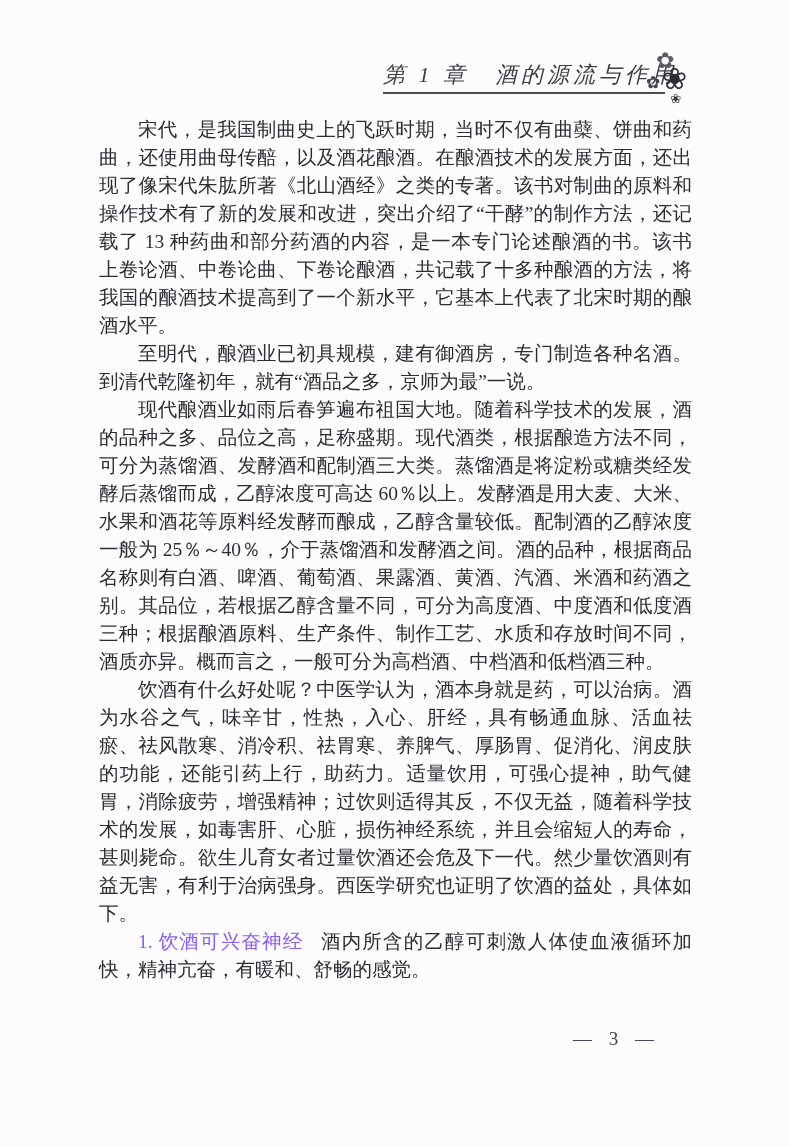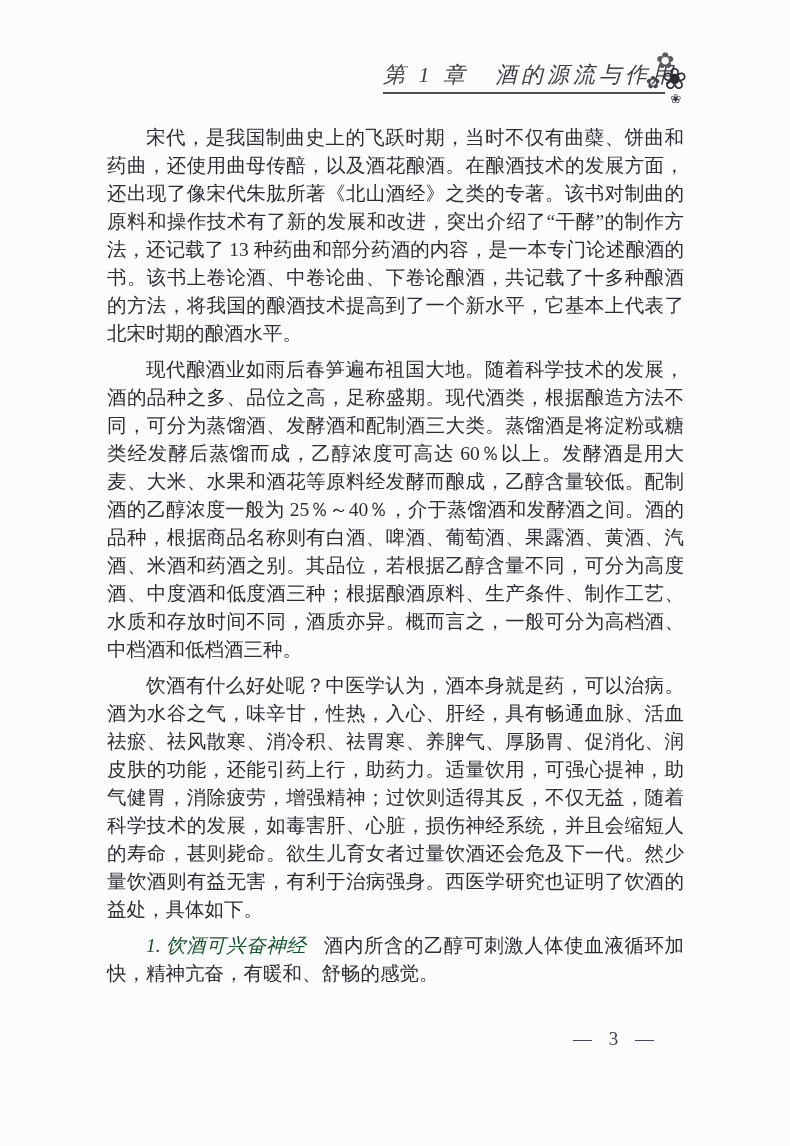--- a/index.html
+++ b/index.html
@@ -63,28 +63,27 @@
     position: absolute;
     top: 116px;
     left: 99px;
     width: 593px;
     font-size: 19.5px;
     line-height: 28px;
     color: #2c2c34;
     text-align: justify;
   }
   .body-text p {
-    margin: 8px;
+    margin: 0;
     padding: 0;
     text-indent: 2em;
   }
   .kai-head {
-    font-style: italic;
     margin-right: 0.9em;
-    color: #14532d;
+    color: #8b5cf6;
   }
   
   .folio {
     position: absolute;
     top: 1028px;
     left: 0;
     width: 660px;
     text-align: right;
     font-size: 19px;
     letter-spacing: 6px;
@@ -103,20 +102,21 @@
     <div class="flower">
       <span class="f1">✿</span>
       <span class="f2">❀</span>
       <span class="f3">✿</span>
       <span class="f4">❀</span>
     </div>
   </div>
 
   <div class="body-text">
     <p>宋代，是我国制曲史上的飞跃时期，当时不仅有曲蘗、饼曲和药曲，还使用曲母传醅，以及酒花酿酒。在酿酒技术的发展方面，还出现了像宋代朱肱所著《北山酒经》之类的专著。该书对制曲的原料和操作技术有了新的发展和改进，突出介绍了“干酵”的制作方法，还记载了 13 种药曲和部分药酒的内容，是一本专门论述酿酒的书。该书上卷论酒、中卷论曲、下卷论酿酒，共记载了十多种酿酒的方法，将我国的酿酒技术提高到了一个新水平，它基本上代表了北宋时期的酿酒水平。</p>
+    <p>至明代，酿酒业已初具规模，建有御酒房，专门制造各种名酒。到清代乾隆初年，就有“酒品之多，京师为最”一说。</p>
     <p>现代酿酒业如雨后春笋遍布祖国大地。随着科学技术的发展，酒的品种之多、品位之高，足称盛期。现代酒类，根据酿造方法不同，可分为蒸馏酒、发酵酒和配制酒三大类。蒸馏酒是将淀粉或糖类经发酵后蒸馏而成，乙醇浓度可高达 60％以上。发酵酒是用大麦、大米、水果和酒花等原料经发酵而酿成，乙醇含量较低。配制酒的乙醇浓度一般为 25％～40％，介于蒸馏酒和发酵酒之间。酒的品种，根据商品名称则有白酒、啤酒、葡萄酒、果露酒、黄酒、汽酒、米酒和药酒之别。其品位，若根据乙醇含量不同，可分为高度酒、中度酒和低度酒三种；根据酿酒原料、生产条件、制作工艺、水质和存放时间不同，酒质亦异。概而言之，一般可分为高档酒、中档酒和低档酒三种。</p>
     <p>饮酒有什么好处呢？中医学认为，酒本身就是药，可以治病。酒为水谷之气，味辛甘，性热，入心、肝经，具有畅通血脉、活血祛瘀、祛风散寒、消冷积、祛胃寒、养脾气、厚肠胃、促消化、润皮肤的功能，还能引药上行，助药力。适量饮用，可强心提神，助气健胃，消除疲劳，增强精神；过饮则适得其反，不仅无益，随着科学技术的发展，如毒害肝、心脏，损伤神经系统，并且会缩短人的寿命，甚则毙命。欲生儿育女者过量饮酒还会危及下一代。然少量饮酒则有益无害，有利于治病强身。西医学研究也证明了饮酒的益处，具体如下。</p>
     <p>
       <span class="kai-head">1. 饮酒可兴奋神经</span><span>酒内所含的乙醇可刺激人体使血液循环加快，精神亢奋，有暖和、舒畅的感觉。</span>
     </p>
   </div>
 
   <div class="folio">— 3 —</div>
 
 </div>

